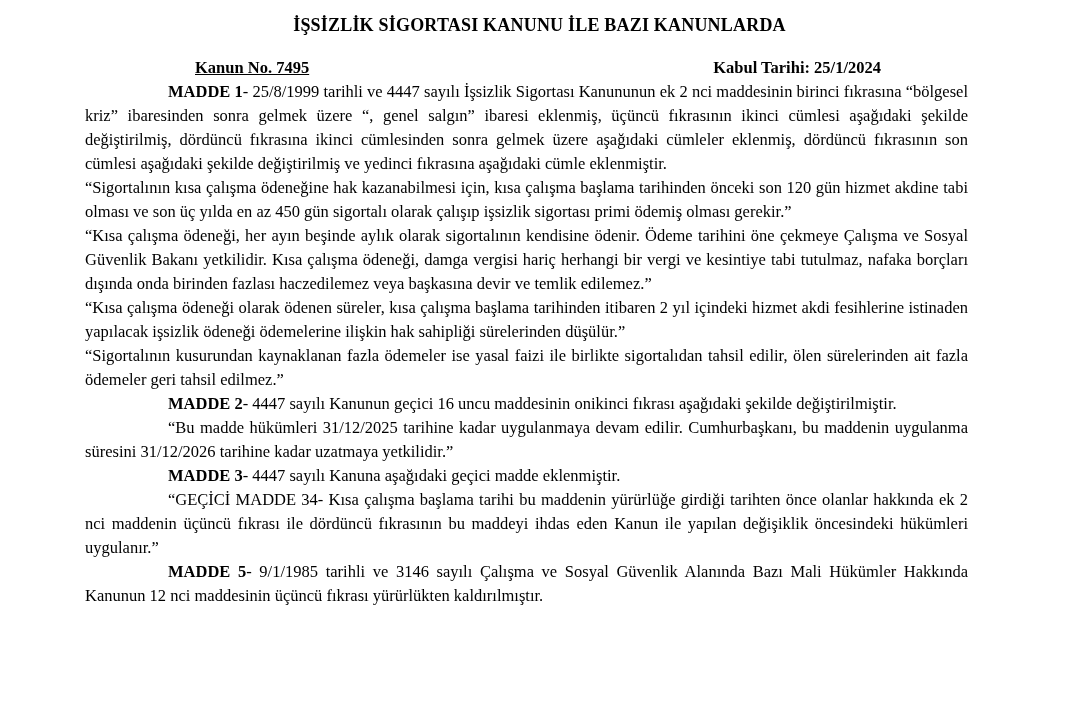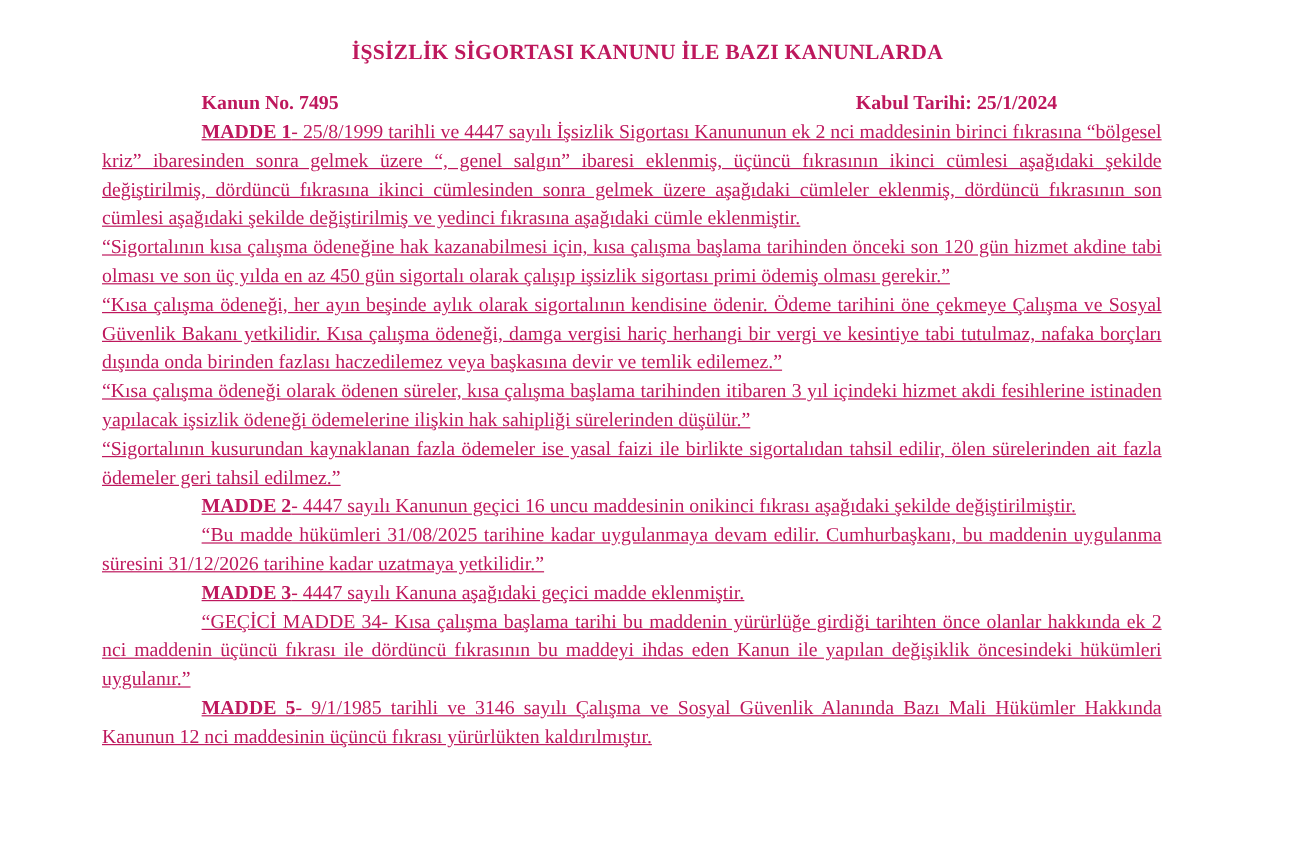--- a/index.html
+++ b/index.html
@@ -2,51 +2,51 @@
 <html lang="tr"><head>
 <meta charset="utf-8">
 <style>
   html, body { margin: 0; padding: 0; background: #ffffff; }
   .page {
     position: relative;
     width: 1091px;
     height: 710px;
     overflow: hidden;
     background: #ffffff;
-    color: #be185d;
+    color: #000000;
     font-family: "Liberation Serif", "DejaVu Serif", serif;
     font-size: 16.5px;
     line-height: 24px;
     box-sizing: border-box;
-    padding: 28px 123px 0 85px;
+    padding: 10px 123px 0 85px;
   }
   .doc-title {
     font-weight: bold;
     font-size: 18px;
     line-height: 30px;
     text-align: center;
     padding-left: 26px;
     letter-spacing: 0.2px;
   }
   .meta-row {
     display: flex;
     font-weight: bold;
     margin-top: 16px;
   }
   .law-no {
-    margin-left: 83px;
+    margin-left: 110px;
+    text-decoration: underline;
   }
   .accept-date {
     margin-left: auto;
     margin-right: 87px;
   }
   p.para {
     margin: 0;
     text-align: justify;
-    text-decoration: underline;
   }
   p.indent { text-indent: 83px; }
   .prefix { font-weight: bold; }
 </style>
 </head>
 <body>
 
 <div class="page">
 
   <div class="doc-title">
@@ -57,27 +57,27 @@
     <span class="law-no">Kanun No. 7495</span>
     <span class="accept-date">Kabul Tarihi: 25/1/2024</span>
   </div>
 
   <p class="para indent"><span class="prefix">MADDE 1</span><span>- 25/8/1999 tarihli ve 4447 sayılı İşsizlik Sigortası Kanununun ek 2 nci maddesinin birinci fıkrasına “bölgesel kriz” ibaresinden sonra gelmek üzere “, genel salgın” ibaresi eklenmiş, üçüncü fıkrasının ikinci cümlesi aşağıdaki şekilde değiştirilmiş, dördüncü fıkrasına ikinci cümlesinden sonra gelmek üzere aşağıdaki cümleler eklenmiş, dördüncü fıkrasının son cümlesi aşağıdaki şekilde değiştirilmiş ve yedinci fıkrasına aşağıdaki cümle eklenmiştir.</span></p>
 
   <p class="para">“Sigortalının kısa çalışma ödeneğine hak kazanabilmesi için, kısa çalışma başlama tarihinden önceki son 120 gün hizmet akdine tabi olması ve son üç yılda en az 450 gün sigortalı olarak çalışıp işsizlik sigortası primi ödemiş olması gerekir.”</p>
 
   <p class="para">“Kısa çalışma ödeneği, her ayın beşinde aylık olarak sigortalının kendisine ödenir. Ödeme tarihini öne çekmeye Çalışma ve Sosyal Güvenlik Bakanı yetkilidir. Kısa çalışma ödeneği, damga vergisi hariç herhangi bir vergi ve kesintiye tabi tutulmaz, nafaka borçları dışında onda birinden fazlası haczedilemez veya başkasına devir ve temlik edilemez.”</p>
 
-  <p class="para">“Kısa çalışma ödeneği olarak ödenen süreler, kısa çalışma başlama tarihinden itibaren 3 yıl içindeki hizmet akdi fesihlerine istinaden yapılacak işsizlik ödeneği ödemelerine ilişkin hak sahipliği sürelerinden düşülür.”</p>
+  <p class="para">“Kısa çalışma ödeneği olarak ödenen süreler, kısa çalışma başlama tarihinden itibaren 2 yıl içindeki hizmet akdi fesihlerine istinaden yapılacak işsizlik ödeneği ödemelerine ilişkin hak sahipliği sürelerinden düşülür.”</p>
 
   <p class="para">“Sigortalının kusurundan kaynaklanan fazla ödemeler ise yasal faizi ile birlikte sigortalıdan tahsil edilir, ölen sürelerinden ait fazla ödemeler geri tahsil edilmez.”</p>
 
   <p class="para indent"><span class="prefix">MADDE 2</span><span>- 4447 sayılı Kanunun geçici 16 uncu maddesinin onikinci fıkrası aşağıdaki şekilde değiştirilmiştir.</span></p>
 
-  <p class="para indent">“Bu madde hükümleri 31/08/2025 tarihine kadar uygulanmaya devam edilir. Cumhurbaşkanı, bu maddenin uygulanma süresini 31/12/2026 tarihine kadar uzatmaya yetkilidir.”</p>
+  <p class="para indent">“Bu madde hükümleri 31/12/2025 tarihine kadar uygulanmaya devam edilir. Cumhurbaşkanı, bu maddenin uygulanma süresini 31/12/2026 tarihine kadar uzatmaya yetkilidir.”</p>
 
   <p class="para indent"><span class="prefix">MADDE 3</span><span>- 4447 sayılı Kanuna aşağıdaki geçici madde eklenmiştir.</span></p>
 
   <p class="para indent">“GEÇİCİ MADDE 34- Kısa çalışma başlama tarihi bu maddenin yürürlüğe girdiği tarihten önce olanlar hakkında ek 2 nci maddenin üçüncü fıkrası ile dördüncü fıkrasının bu maddeyi ihdas eden Kanun ile yapılan değişiklik öncesindeki hükümleri uygulanır.”</p>
 
   <p class="para indent"><span class="prefix">MADDE 5</span><span>- 9/1/1985 tarihli ve 3146 sayılı Çalışma ve Sosyal Güvenlik Alanında Bazı Mali Hükümler Hakkında Kanunun 12 nci maddesinin üçüncü fıkrası yürürlükten kaldırılmıştır.</span></p>
 
 </div>
 
 </body></html>

